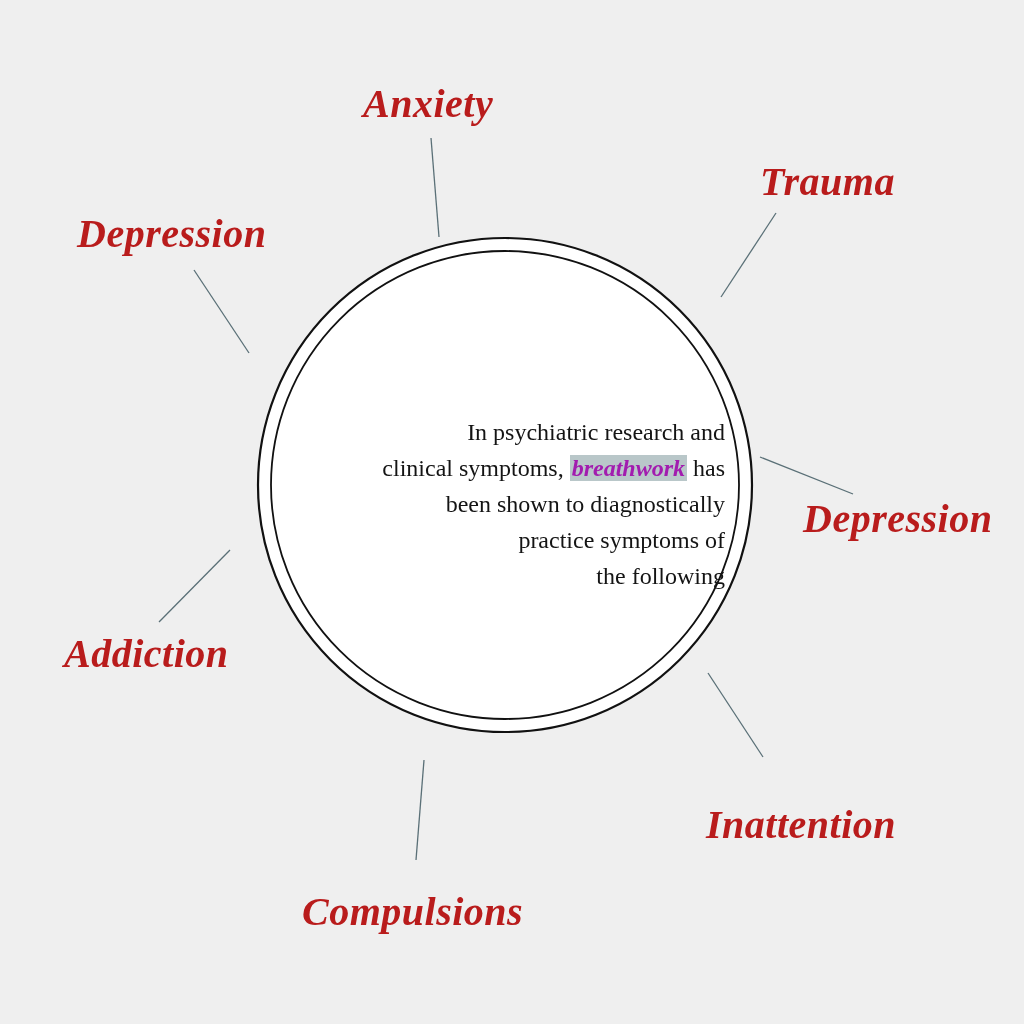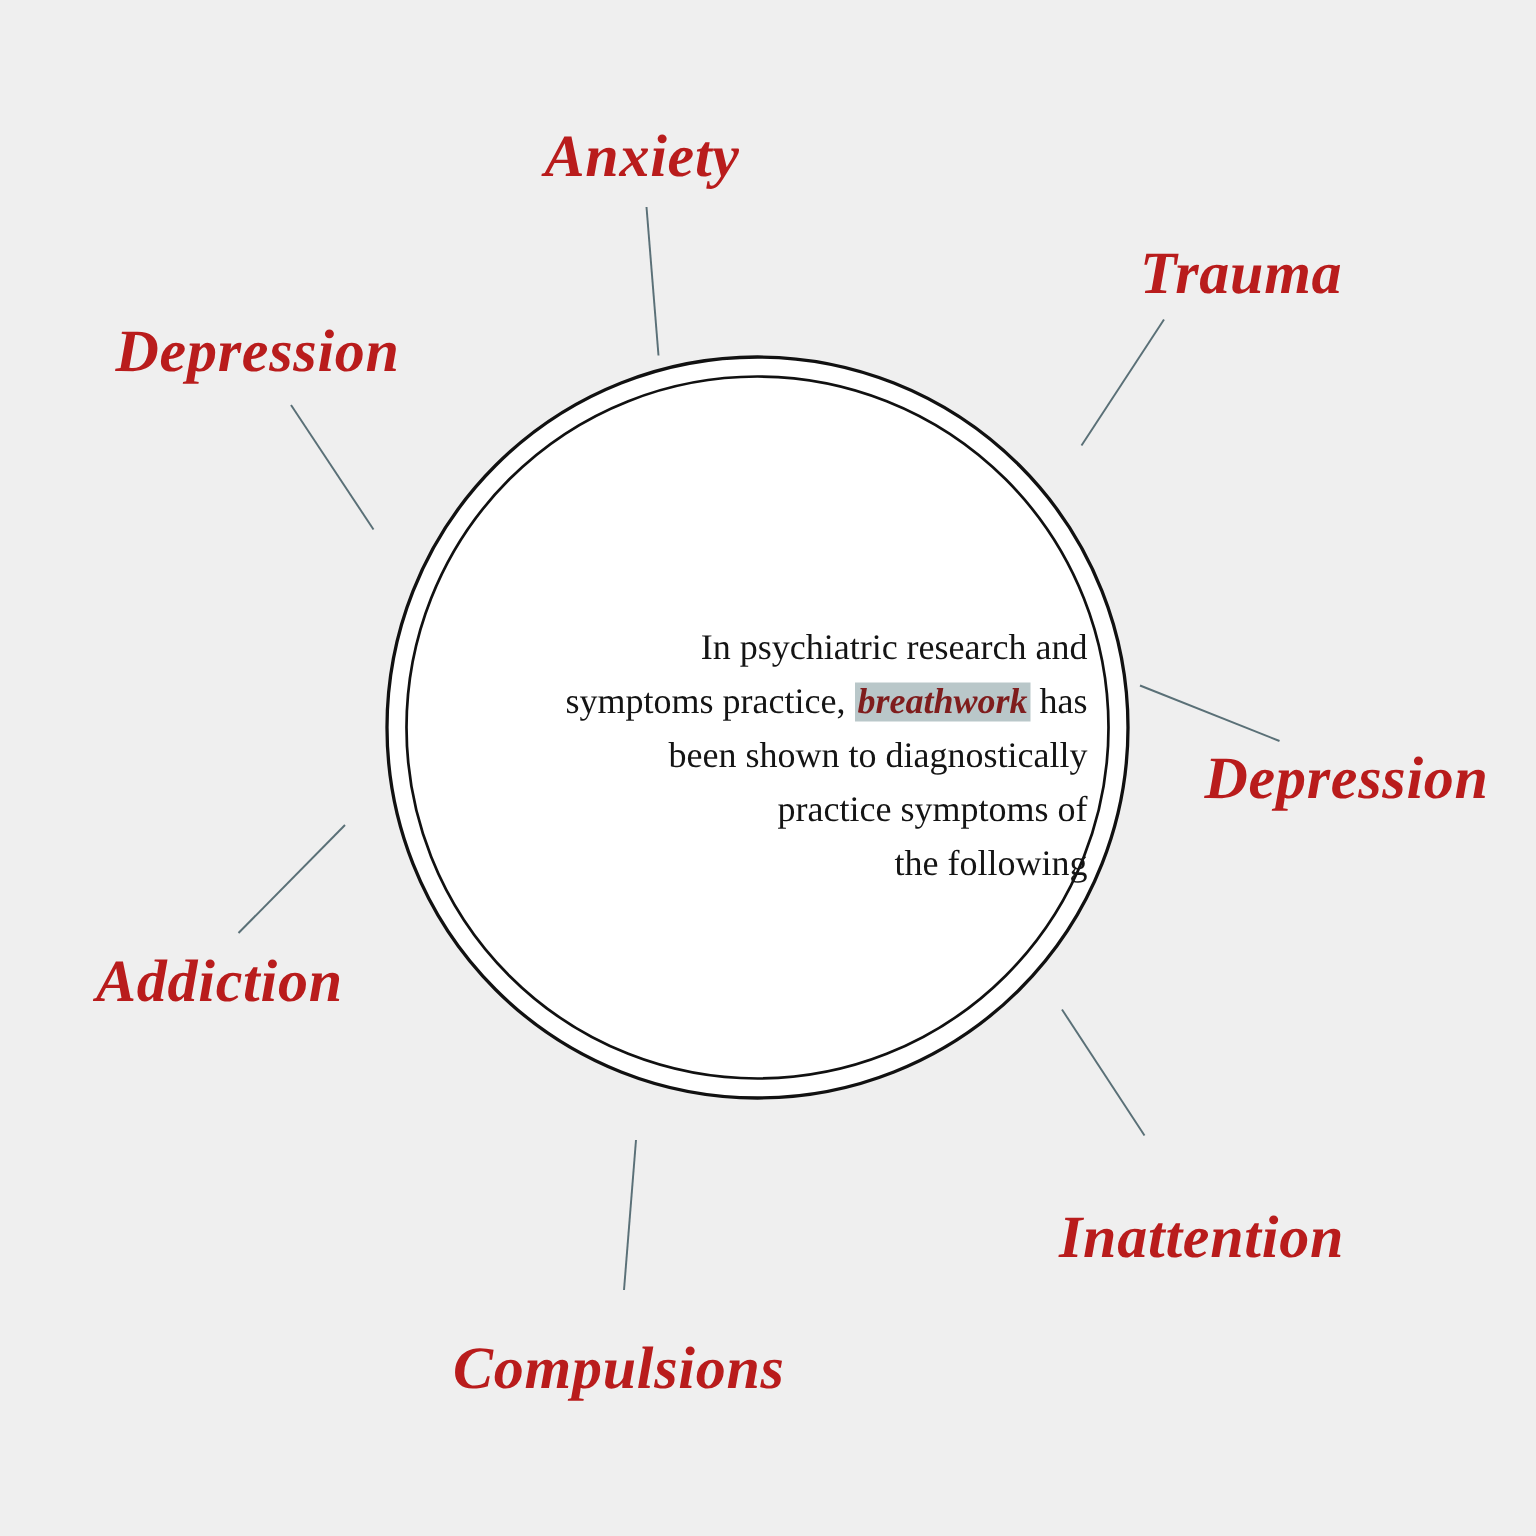--- a/index.html
+++ b/index.html
@@ -46,21 +46,21 @@
       line-height: 36px;
       color: #141414;
     }
     .center-text .line {
       display: block;
     }
     .highlight {
       background: #b9c7c9;
       font-style: italic;
       font-weight: bold;
-      color: #7f1d1d;
+      color: #a21caf;
       padding: 0 2px;
     }
   </style>
 </head>
 <body>
 
 <div class="canvas">
 
   <svg class="lines" viewBox="0 0 1024 1024">
 
@@ -71,21 +71,21 @@
     <line x1="776" y1="213" x2="721" y2="297" stroke="#5a7077" stroke-width="1.3"></line>
     <line x1="194" y1="270" x2="249" y2="353" stroke="#5a7077" stroke-width="1.3"></line>
     <line x1="760" y1="457" x2="853" y2="494" stroke="#5a7077" stroke-width="1.3"></line>
     <line x1="230" y1="550" x2="159" y2="622" stroke="#5a7077" stroke-width="1.3"></line>
     <line x1="708" y1="673" x2="763" y2="757" stroke="#5a7077" stroke-width="1.3"></line>
     <line x1="424" y1="760" x2="416" y2="860" stroke="#5a7077" stroke-width="1.3"></line>
   </svg>
 
   <div class="center-text">
     <span class="line">In psychiatric research and</span>
-    <span class="line"><span>symptoms practice, </span><span class="highlight">breathwork</span><span> has</span></span>
+    <span class="line"><span>clinical symptoms, </span><span class="highlight">breathwork</span><span> has</span></span>
     <span class="line">been shown to diagnostically</span>
     <span class="line">practice symptoms of</span>
     <span class="line">the following</span>
   </div>
 
   <div class="label" style="left:363px; top:84px;">Anxiety</div>
   <div class="label" style="left:760px; top:162px;">Trauma</div>
   <div class="label" style="left:77px; top:214px;">Depression</div>
   <div class="label" style="left:803px; top:499px;">Depression</div>
   <div class="label" style="left:64px; top:634px;">Addiction</div>

